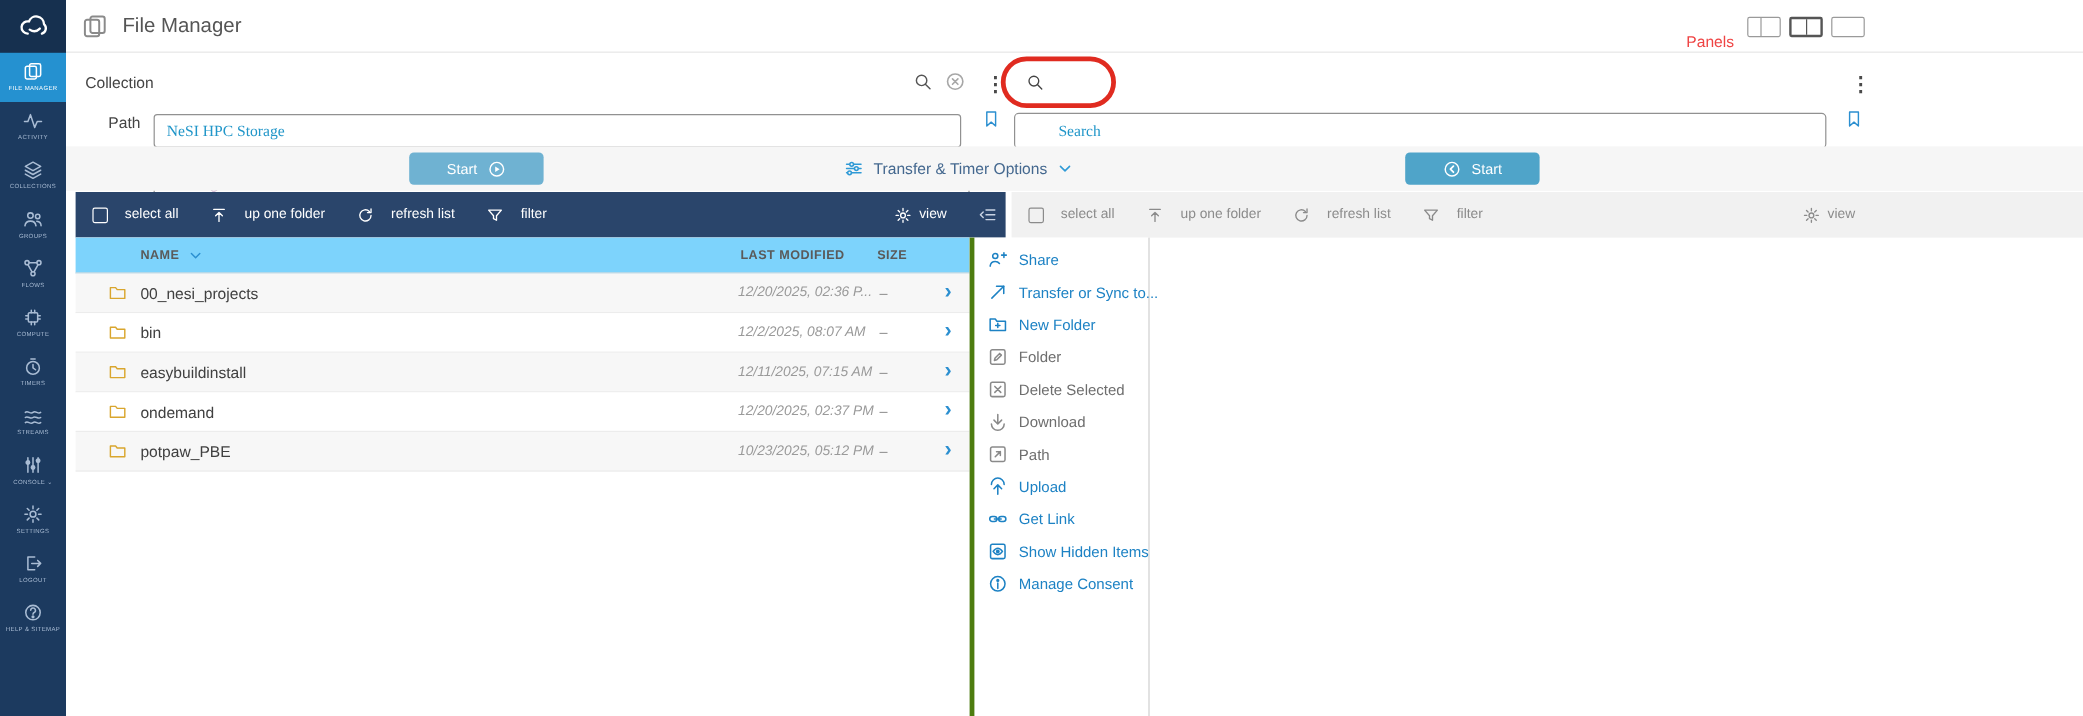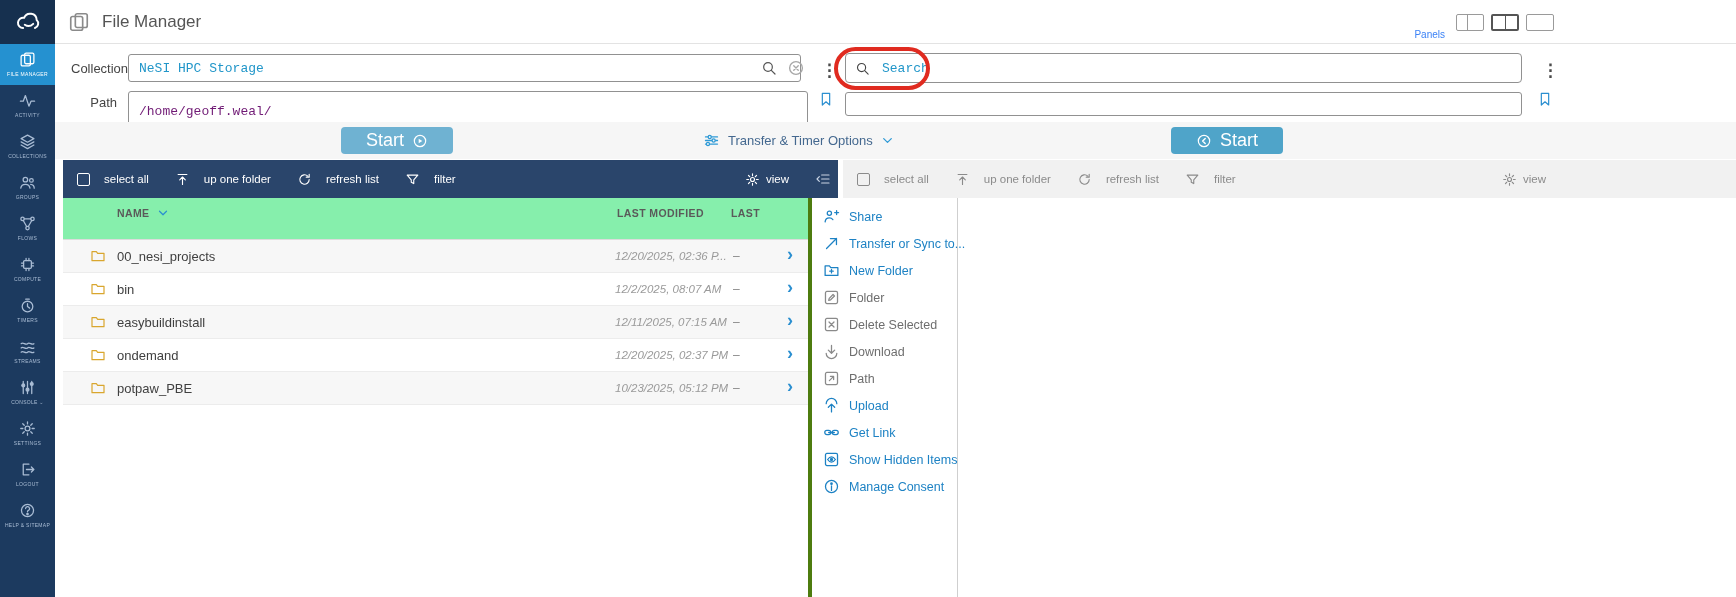--- a/index.html
+++ b/index.html
@@ -14,49 +14,49 @@
   .sb-item{height:41px;display:flex;flex-direction:column;align-items:center;justify-content:center;gap:3px;color:#a9bcd4;cursor:pointer;}
   .sb-item.active{background:#2591d0;color:#fff;}
   .sb-icon{width:17px;height:17px;}
   .sb-label{font-size:5px;letter-spacing:.3px;text-align:center;line-height:1.25;white-space:nowrap;}
 
   
   .topbar{position:absolute;left:55px;right:0;top:0;height:44px;display:flex;align-items:center;padding-left:12px;border-bottom:1px solid #e3e3e3;background:#fff;}
   .fm-head-icon{width:24px;height:22px;color:#8a8a8a;margin-right:11px;}
   .page-title{font-size:17px;color:#555;font-weight:400;}
   .panels{position:absolute;right:182px;top:0;height:44px;display:flex;align-items:center;gap:7px;}
-  .panels-label{font-size:10px;color:#3b82f6;margin-right:4px;margin-top:24px;}
+  .panels-label{font-size:13px;color:#ef4444;margin-right:4px;margin-top:24px;}
   .panel-btn{width:28px;height:17px;border:1px solid #9a9a9a;border-radius:2px;background:#fff;position:relative;cursor:pointer;}
   .panel-btn .div1{position:absolute;left:38%;top:0;bottom:0;width:1px;background:#9a9a9a;}
   .panel-btn .div2{position:absolute;left:50%;top:0;bottom:0;width:1px;background:#555;}
   .panel-btn.active{border:2px solid #555;}
 
   
   .main{position:absolute;left:55px;top:44px;width:1681px;height:553px;background:#fff;}
   .field-label{position:absolute;left:0;width:62px;text-align:right;font-size:13px;color:#444;}
-  .inp{position:absolute;border:1px solid #919191;border-radius:3px;font-size:13px;padding:0 10px;background:#fff;outline:none;font-family:Liberation Mono, monospace;}
+  .inp{position:absolute;border:1px solid #919191;border-radius:3px;font-size:13px;padding:0 10px;background:#fff;outline:none;font-family:Liberation Serif, serif;margin-top:41px;}
   #collection-input{left:73px;top:10px;width:673px;height:28px;color:#2196c9;padding-right:56px;}
   #path-input{left:73px;top:47px;width:680px;height:41px;color:#701a75;}
   #search-input{left:790px;top:9px;width:677px;height:30px;border-radius:4px;padding-left:36px;color:#2196c9;}
   #search-input::placeholder{color:#2196c9;opacity:1;}
   #right-path-input{left:790px;top:48px;width:677px;height:24px;}
   .abs-icon{position:absolute;cursor:pointer;}
   .search-in-collection{left:706px;top:16px;width:16px;height:16px;color:#555;}
   .clear-in-collection{left:732px;top:15px;width:18px;height:18px;color:#a7a7a7;}
   .search-in-search{left:800px;top:17px;width:15px;height:15px;color:#444;}
   .kebab{position:absolute;font-size:17px;color:#4a4a4a;line-height:1;cursor:pointer;font-weight:bold;}
   .kebab-left{left:766px;top:18px;}
   .kebab-right{left:1487px;top:18px;}
   .bookmark-left{left:763px;top:45px;width:16px;height:20px;color:#2b8fd0;}
   .bookmark-right{left:1482px;top:45px;width:16px;height:20px;color:#2b8fd0;}
   .annotation{position:absolute;left:779px;top:3px;width:96px;height:43px;border:4px solid #e02b20;border-radius:26px;pointer-events:none;z-index:10;}
 
   
   .options-band{position:absolute;left:0;top:78px;width:1681px;height:37px;background:#f6f6f6;}
-  .start-btn{position:absolute;top:5px;height:27px;width:112px;border-radius:4px;color:#fff;font-size:18px;display:flex;align-items:center;justify-content:center;gap:8px;cursor:pointer;border:none;font-family:inherit;}
+  .start-btn{position:absolute;top:5px;height:27px;width:112px;border-radius:4px;color:#fff;font-size:12px;display:flex;align-items:center;justify-content:center;gap:8px;cursor:pointer;border:none;font-family:inherit;}
   #start-left{left:286px;background:#6fb2d2;}
   #start-right{left:1116px;background:#4fa4c9;}
   .start-btn .icon{width:16px;height:16px;color:#fff;}
   .transfer-opts{position:absolute;left:648px;top:0;height:37px;display:flex;align-items:center;gap:8px;cursor:pointer;}
   .transfer-opts .sl{width:17px;height:17px;color:#2f9ad6;}
   .transfer-opts .lbl{font-size:13px;color:#44688f;}
   .transfer-opts .chev{width:13px;height:13px;color:#2f9ad6;}
 
   
   .toolbar{position:absolute;top:116px;height:38px;display:flex;align-items:center;font-size:11.5px;}
@@ -64,21 +64,21 @@
   .toolbar-right{left:788px;width:893px;background:#f1f1f1;color:#8b8b8b;padding:0 190px 0 14px;}
   .tb-item{display:flex;align-items:center;gap:14px;margin-right:26px;cursor:pointer;white-space:nowrap;}
   .tb-icon{width:15px;height:15px;}
   .checkbox{width:13px;height:13px;border:1.5px solid currentColor;border-radius:2px;cursor:pointer;}
   .tb-spacer{flex:1;}
   .tb-view{display:flex;align-items:center;gap:6px;cursor:pointer;}
   .collapse-icon{width:18px;height:16px;margin-left:25px;cursor:pointer;color:#c9d4e4;}
 
   
   .file-panel{position:absolute;left:8px;top:154px;width:745px;height:399px;background:#fff;}
-  .t-head{height:42px;background:#86efac;border-bottom:1px solid #dcdcdc;position:relative;font-size:10.5px;color:#5a5a5a;font-weight:bold;letter-spacing:.4px;}
+  .t-head{height:30px;background:#7dd3fc;border-bottom:1px solid #dcdcdc;position:relative;font-size:10.5px;color:#5a5a5a;font-weight:bold;letter-spacing:.4px;}
   .t-head span{position:absolute;top:9px;}
   .col-name{left:54px;}
   .col-mod{left:554px;}
   .col-size{left:668px;}
   .name-caret{position:absolute;left:94px;top:9px;width:12px;height:12px;color:#2b8fd0;cursor:pointer;}
   .t-row{height:33px;position:relative;border-bottom:1px solid #ececec;cursor:pointer;background:#fff;}
   .t-body .t-row:nth-child(odd){background:#f7f7f7;}
   .row-folder{position:absolute;left:26px;top:8px;width:18px;height:16px;color:#d9a62e;}
   .row-name{position:absolute;left:54px;top:9px;font-size:13px;color:#404040;}
   .row-mod{position:absolute;left:552px;top:10px;font-size:11.5px;font-style:italic;color:#9a9a9a;}
@@ -424,21 +424,21 @@
 
   <section class="file-panel">
     <div class="t-head">
       <span class="col-name">NAME</span>
       <span class="icon name-caret">
           <svg viewBox="0 0 24 24" fill="none" stroke="currentColor" stroke-width="1.8" stroke-linecap="round" stroke-linejoin="round">
             <path d="M5 8.5l7 7 7-7" stroke-width="2.4"></path>
           </svg>
         </span>
       <span class="col-mod">LAST MODIFIED</span>
-      <span class="col-size">LAST</span>
+      <span class="col-size">SIZE</span>
     </div>
     <div class="t-body">
         <div class="t-row">
           <span class="row-folder icon">
             <svg viewBox="0 0 24 24" fill="none" stroke="currentColor" stroke-width="1.8" stroke-linecap="round" stroke-linejoin="round">
               <path d="M3 5.5h6.5l2 2.5H21v11H3z"></path>
             </svg>
           </span>
           <span class="row-name">00_nesi_projects</span>
           <span class="row-mod">12/20/2025, 02:36 P...</span>

